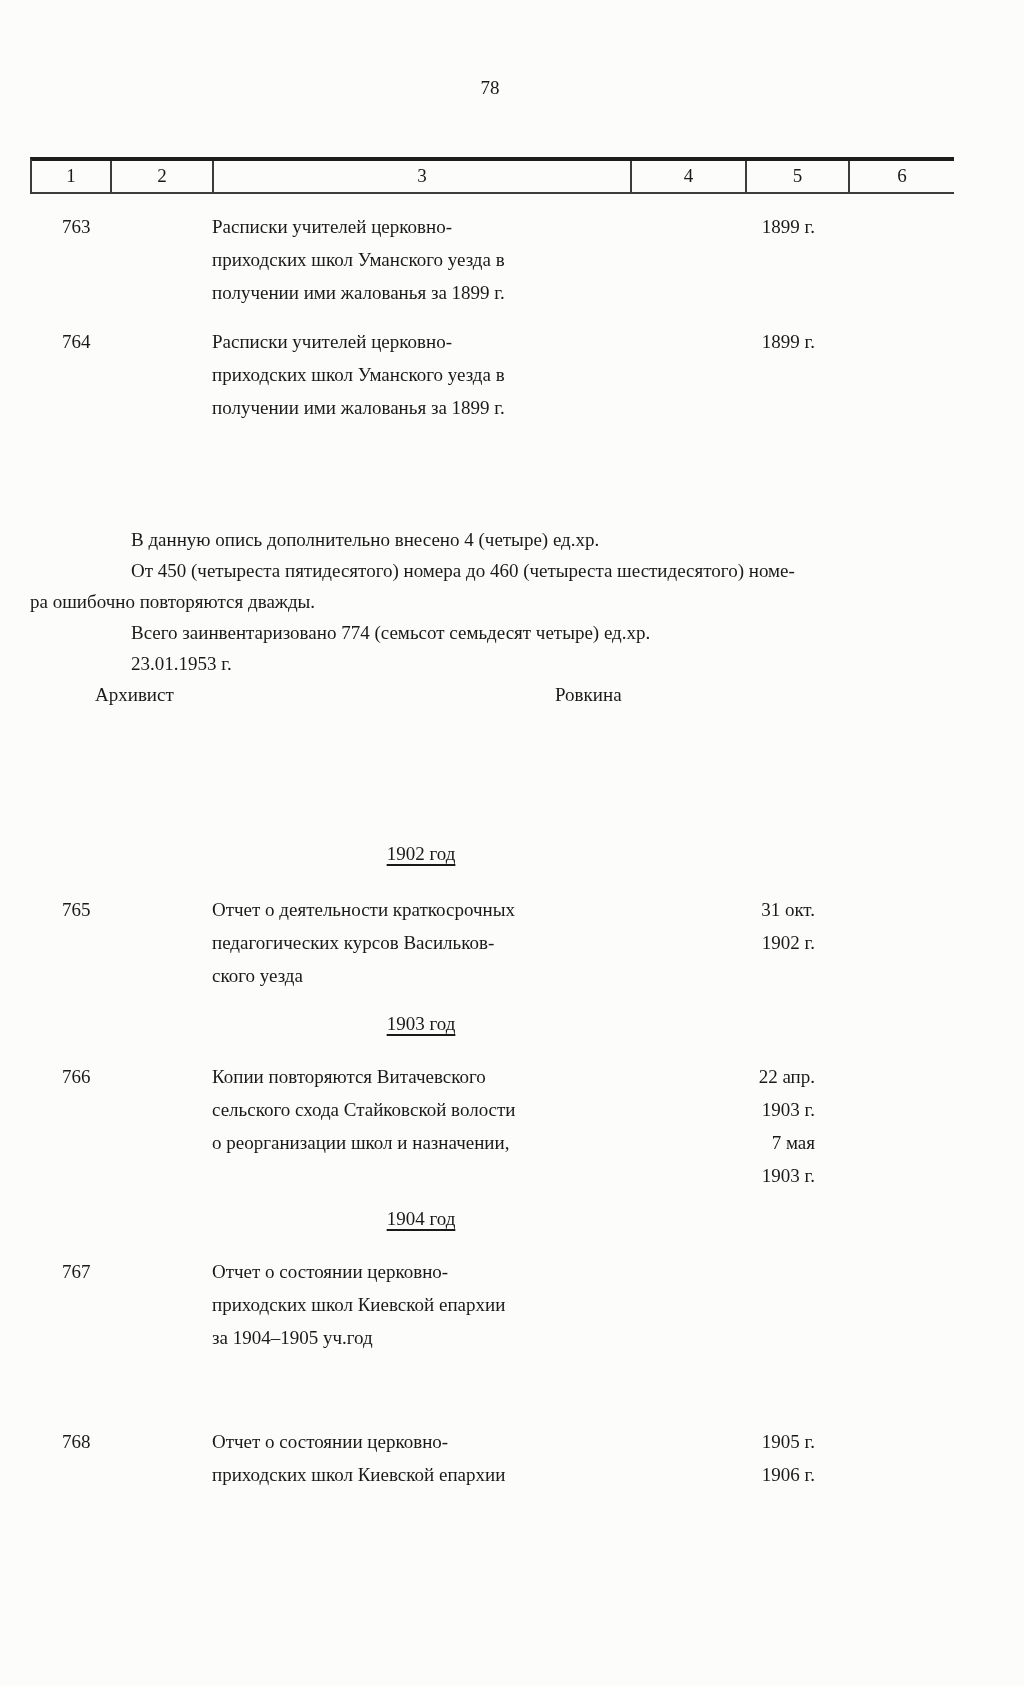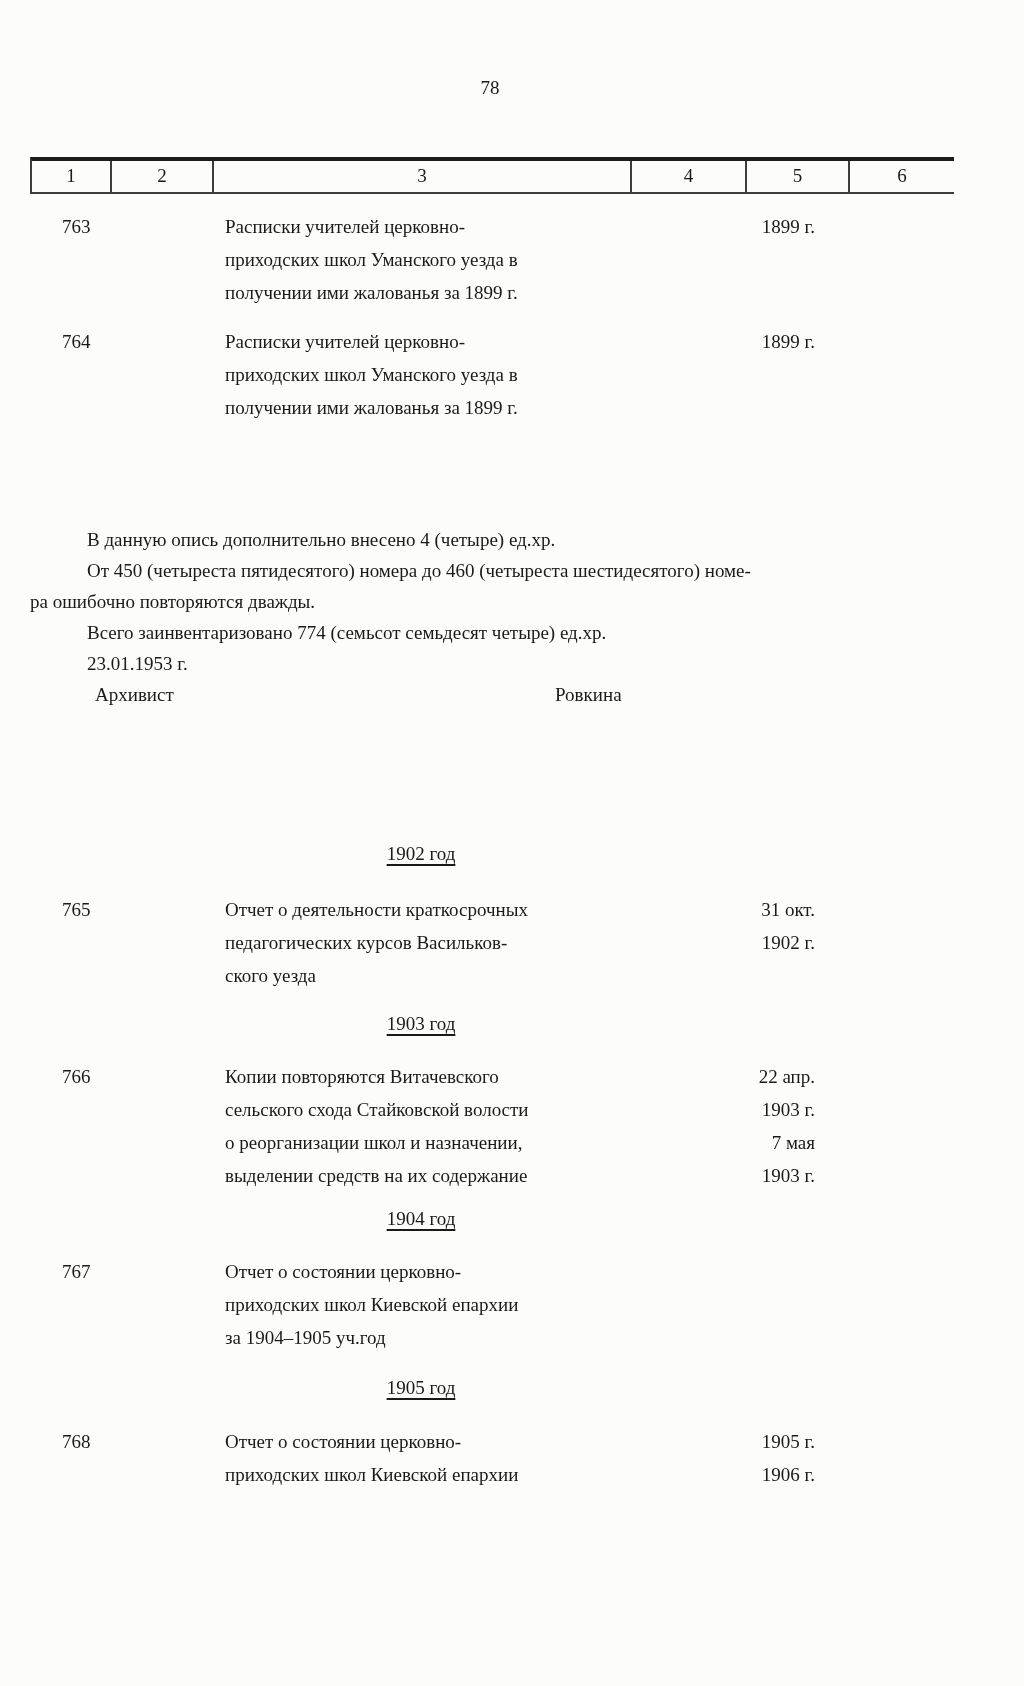--- a/index.html
+++ b/index.html
@@ -32,29 +32,29 @@
     border-right:2px solid #3c3c3c;
     text-align:center;
     line-height:29px;
   }
   .thead .cell:last-child { border-right:none; }
   .c1{width:80px}.c2{width:102px}.c3{width:418px}.c4{width:115px}.c5{width:103px}.c6{width:104px}
 
   
   .row { position:absolute; left:0; width:1024px; }
   .row .num   { position:absolute; left:62px;  top:0; width:120px; }
-  .row .title { position:absolute; left:225px; top:0; width:425px; }
+  .row .title { position:absolute; left:212px; top:0; width:425px; }
   .row .dates { position:absolute; left:645px; top:0; width:170px;text-align:right; }
   .tl, .dl { height:33px; line-height:33px; white-space:nowrap; }
   .num { line-height:33px; }
 
   
   .notes { position:absolute; left:30px; top:524px; width:930px; }
   .note-line { height:31px; line-height:31px; white-space:nowrap; }
-  .note-line.indent { margin-left:57px; }
+  .note-line.indent { margin-left:101px; }
   .archivist-row { position:relative; height:31px; }
   .archivist-row .lbl { position:absolute; left:65px;  top:0; }
   .archivist-row .nm  { position:absolute; left:525px; top:0; }
 
   
   .year-heading {
     position:absolute; left:212px; width:418px;
     text-align:center;
     text-decoration:underline;
     text-underline-offset:4px;
@@ -129,21 +129,20 @@
   </div>
 
   <div class="year-heading" style="top:1008px">1903 год</div>
 
   <div class="row" style="top:1060px">
     <div class="num">766</div>
     <div class="title">
       <div class="tl">Копии повторяются Витачевского</div>
       <div class="tl">сельского схода Стайковской волости</div>
       <div class="tl">о реорганизации школ и назначении,</div>
-      <div class="tl">выделении средств на их содержание</div>
     </div>
     <div class="dates">
       <div class="dl">22 апр.</div>
       <div class="dl">1903 г.</div>
       <div class="dl">7 мая</div>
       <div class="dl">1903 г.</div>
     </div>
   </div>
 
   <div class="year-heading" style="top:1203px">1904 год</div>
@@ -151,21 +150,20 @@
   <div class="row" style="top:1255px">
     <div class="num">767</div>
     <div class="title">
       <div class="tl">Отчет о состоянии церковно-</div>
       <div class="tl">приходских школ Киевской епархии</div>
       <div class="tl">за 1904–1905 уч.год</div>
     </div>
     <div class="dates"></div>
   </div>
 
-  <div class="year-heading" style="top:1372px">1905 год</div>
 
   <div class="row" style="top:1425px">
     <div class="num">768</div>
     <div class="title">
       <div class="tl">Отчет о состоянии церковно-</div>
       <div class="tl">приходских школ Киевской епархии</div>
     </div>
     <div class="dates">
       <div class="dl">1905 г.</div>
       <div class="dl">1906 г.</div>

